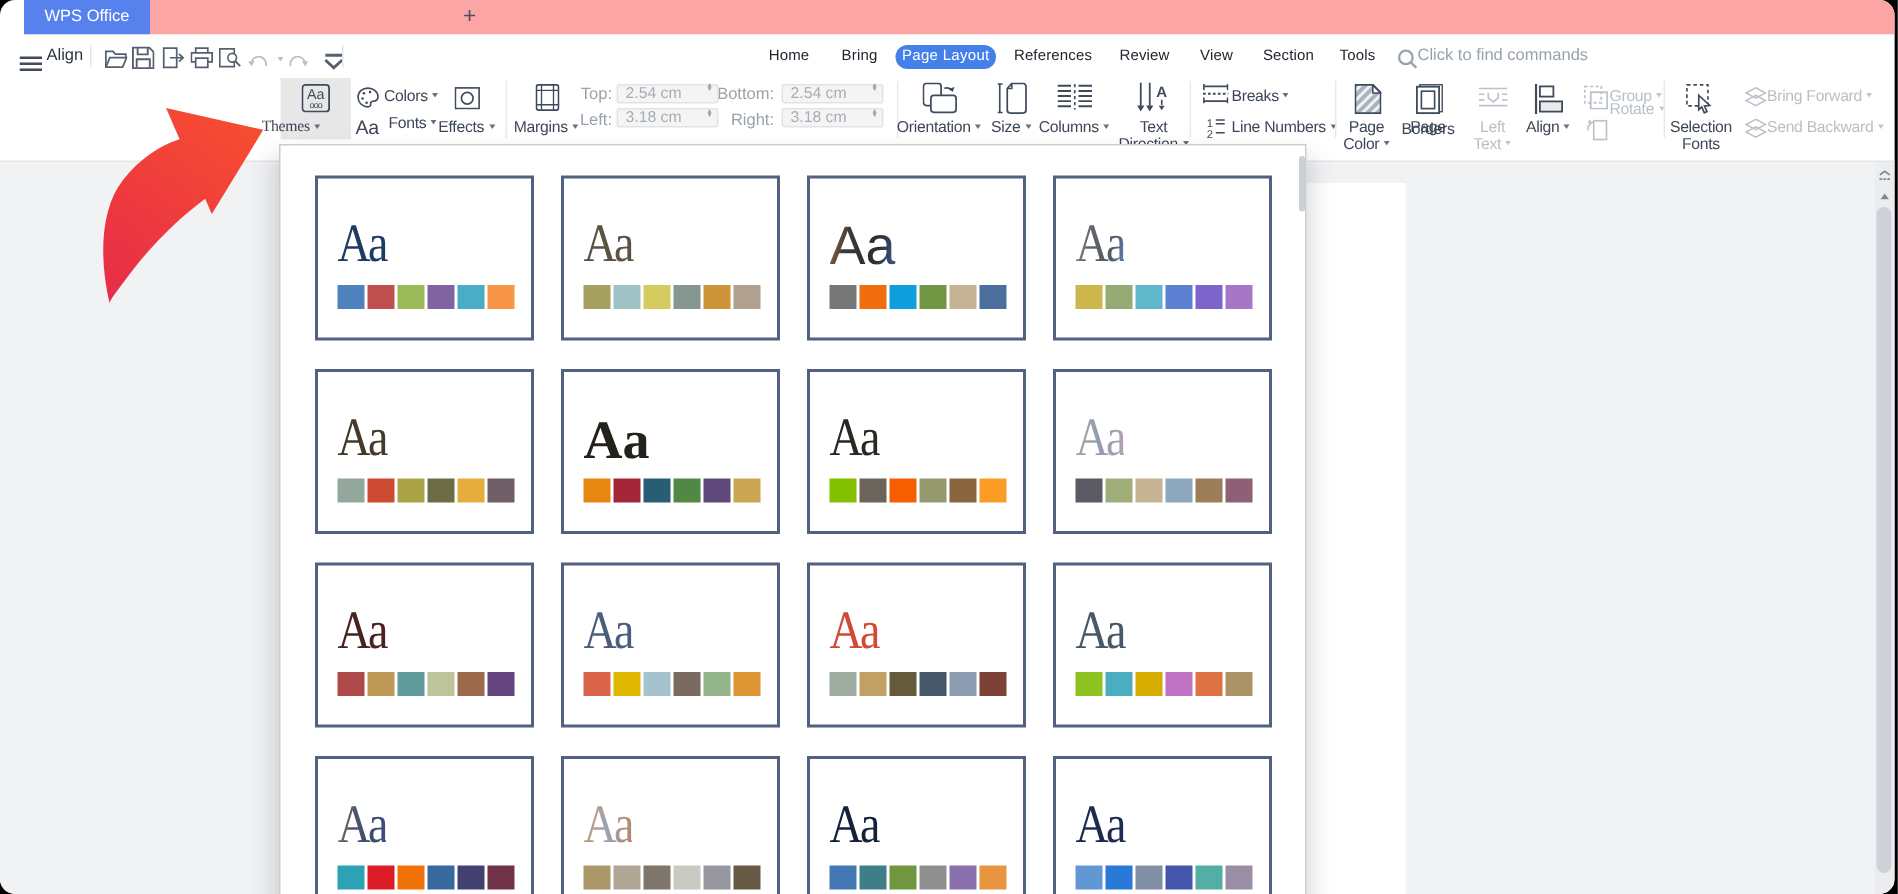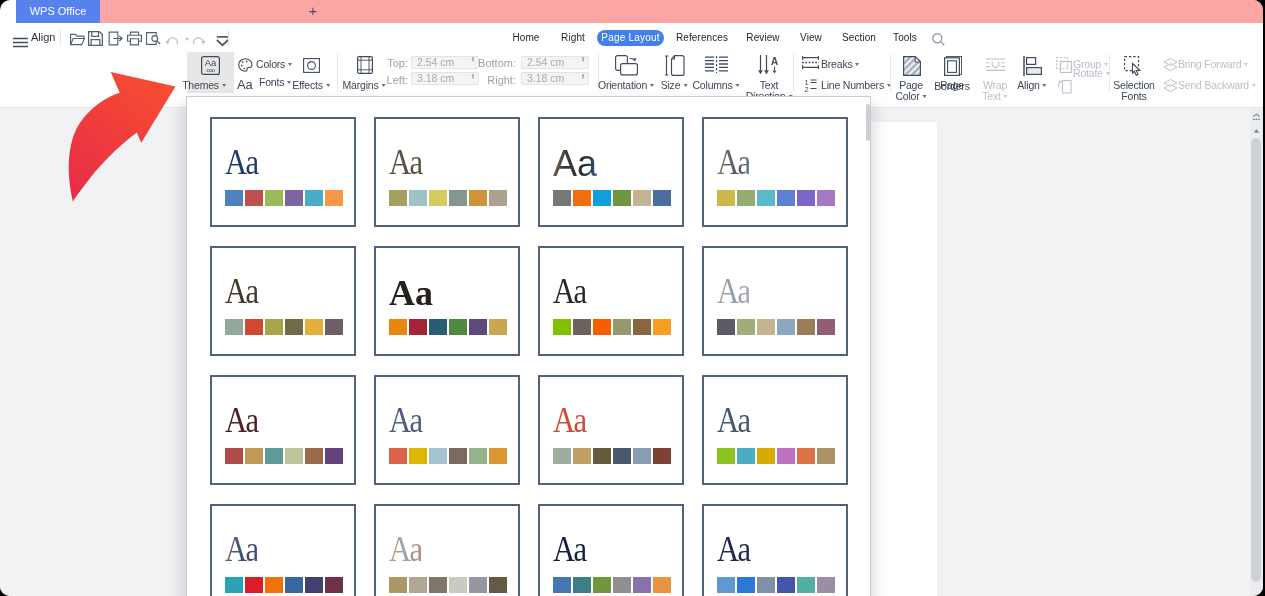--- a/index.html
+++ b/index.html
@@ -101,41 +101,42 @@
     <span class="caret" style="position:absolute;left:182px;top:15px;border-top-color:#b9c0c8"></span>
     <svg class="qico" style="left:191px;top:9px" width="15" height="11" viewBox="0 0 15 11">
         <path d="M12.4 8.8 A 4.9 4.9 0 0 0 2.6 8.6 L 2.6 10.2" fill="none" stroke="#b9c0c8" stroke-width="1.2"></path>
         <path d="M14.5 6.9 L10.3 6.9 L12.4 10.4 Z" fill="#b9c0c8"></path>
       </svg>
     <svg class="qico" style="left:215px;top:11px" width="8" height="6" viewBox="0 0 8 6">
         <path d="M1 0.5 h6 M1 2.2 L4 5 L7 2.2" fill="none" stroke="#55606e" stroke-width="1"></path>
       </svg>
     <div class="vsep" style="left:228px"></div>
     <span class="tab" style="left:526px">Home</span>
-    <span class="tab" style="left:573px">Right</span>
+    <span class="tab" style="left:573px">Bring</span>
     <div class="pill">Page Layout</div>
     <span class="tab" style="left:702px">References</span>
     <span class="tab" style="left:763px">Review</span>
     <span class="tab" style="left:811px">View</span>
     <span class="tab" style="left:859px">Section</span>
     <span class="tab" style="left:905px">Tools</span>
     <svg class="qico" style="left:931px;top:9px" width="12" height="12" viewBox="0 0 12 12">
         <circle cx="5" cy="5" r="3.6" fill="none" stroke="#99a2ac" stroke-width="1.2"></circle>
         <path d="M7.8 7.8 L10.6 10.6" stroke="#99a2ac" stroke-width="1.2"></path>
       </svg>
+    <span class="search">Click to find commands</span>
   </div>
 
   <div class="ribbon">
     <div class="themesbtn"></div>
     <svg style="position:absolute;left:201px;top:4px" width="19" height="19" viewBox="0 0 19 19">
         <rect x="0.6" y="0.6" width="17.8" height="17.8" rx="2" fill="none" stroke="#3f4b5c" stroke-width="1.2"></rect>
         <text x="9.5" y="10" font-size="9.5" font-family="Liberation Sans" fill="#3f4b5c" text-anchor="middle">Aa</text>
         <text x="9.5" y="16" font-size="6" font-family="Liberation Sans" fill="#3f4b5c" text-anchor="middle" letter-spacing="-0.6">ooo</text>
       </svg>
-    <span class="rlab c" style="left:204px;top:27px;">Themes<span class="caret"></span></span>
+    <span class="rlab c" style="left:194px;top:27px;font-family:Liberation Serif, serif;">Themes<span class="caret"></span></span>
     <svg style="position:absolute;left:238px;top:6px" width="15" height="14" viewBox="0 0 15 14">
         <path d="M7.3 0.7 C 3.5 0.7 0.7 3.4 0.7 6.8 C 0.7 10.3 3.6 13.2 7.2 13.2 C 8.6 13.2 9.3 12.4 9.1 11.4 C 8.9 10.3 9.6 9.5 10.8 9.5 C 12.6 9.5 14 8.4 14 6.4 C 14 3.2 11 0.7 7.3 0.7 Z" fill="none" stroke="#3f4b5c" stroke-width="1.1"></path>
         <circle cx="4.6" cy="4.2" r="0.85" fill="#3f4b5c"></circle>
         <circle cx="8.7" cy="3.4" r="0.85" fill="#3f4b5c"></circle>
         <circle cx="3.7" cy="7.6" r="0.85" fill="#3f4b5c"></circle>
         <circle cx="6.4" cy="10.5" r="0.85" fill="#3f4b5c"></circle>
       </svg>
     <span class="rlab" style="left:256px;top:6px;">Colors<span class="caret"></span></span>
     <span class="rlab" style="left:237px;top:25px;font-size:13px">Aa</span>
     <span class="rlab" style="left:259px;top:24px;">Fonts<span class="caret"></span></span>
@@ -231,21 +232,21 @@
         <rect x="3.6" y="4.8" width="8.8" height="11.6" fill="none" stroke="#3f4b5c" stroke-width="1.1"></rect>
       </svg>
     <span class="rlab c" style="left:952px;top:27px;">Page</span>
     <span class="rlab c" style="left:952px;top:28px;">Borders</span>
     <svg style="position:absolute;left:986px;top:6px" width="19" height="16" viewBox="0 0 19 16">
         <g stroke="#bcc2ca" fill="none">
           <path d="M0 1 h19 M0 4.8 h3.6 M15.4 4.8 h3.6 M0 8.6 h3.6 M15.4 8.6 h3.6 M0 12.4 h19" stroke-width="1.1"></path>
           <path d="M6.2 3.8 v3.4 l3.3 2.8 3.3-2.8 V3.8" stroke-width="1.1"></path>
         </g>
       </svg>
-    <span class="rlab c dis" style="left:995px;top:27px;">Wrap</span>
+    <span class="rlab c dis" style="left:995px;top:27px;">Left</span>
     <span class="rlab c dis" style="left:995px;top:38px;">Text<span class="caret"></span></span>
     <svg style="position:absolute;left:1023px;top:4px" width="20" height="20" viewBox="0 0 20 20">
         <path d="M1 0 v20" stroke="#3f4b5c" stroke-width="1.5"></path>
         <rect x="3.6" y="1.6" width="9" height="6.8" fill="#fff" stroke="#3f4b5c" stroke-width="1.2"></rect>
         <rect x="3.6" y="11.6" width="14.8" height="6.8" fill="#e9eaec" stroke="#3f4b5c" stroke-width="1.2"></rect>
       </svg>
     <span class="rlab c" style="left:1032px;top:27px;">Align<span class="caret"></span></span>
     <svg style="position:absolute;left:1056px;top:5px" width="16" height="16" viewBox="0 0 16 16">
         <g stroke="#bcc2ca" fill="none" stroke-width="1.2">
           <rect x="0.5" y="0.5" width="11" height="11" stroke-dasharray="2 1.6"></rect>

